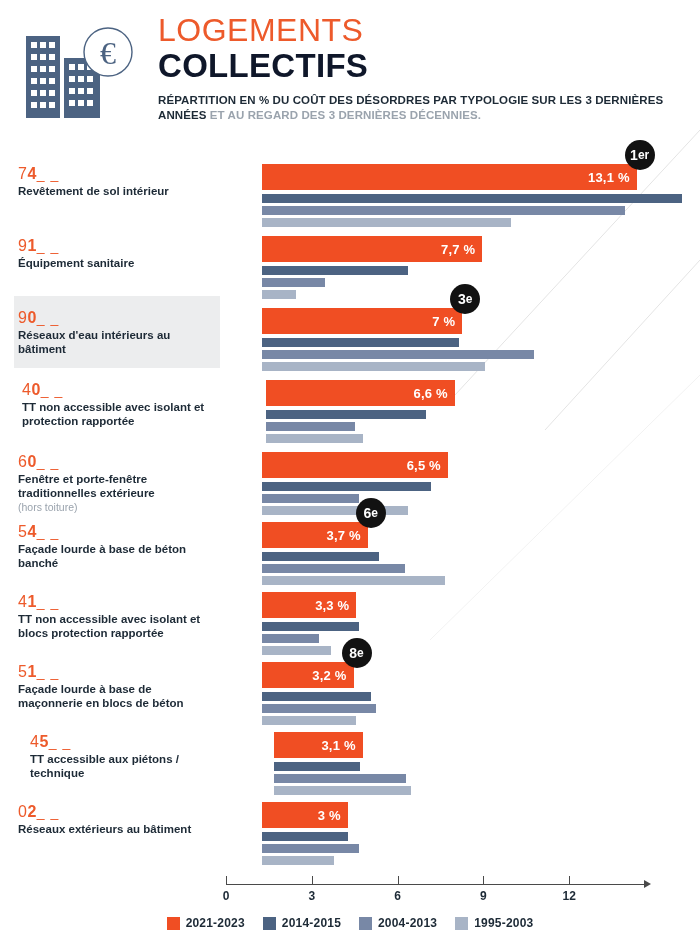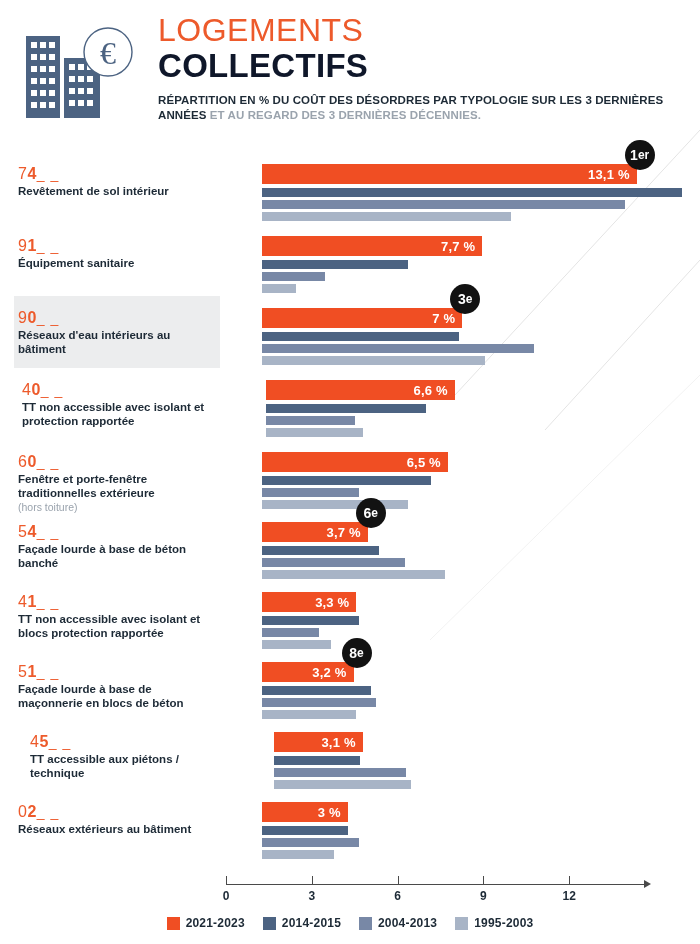--- a/index.html
+++ b/index.html
@@ -52,21 +52,21 @@
   .code .dashes { color: #ED5A2B; font-size: 14px; letter-spacing: 1px; }
   .lbl {
     margin-top: 2px; font-size: 11.5px; line-height: 1.25; color: #1d2a36;
     font-weight: 700; max-width: 200px;
     font-family: "Liberation Sans Narrow", "Liberation Sans", sans-serif;
   }
   .lbl-sub { font-size: 10.5px; color: #9aa3ad; font-weight: 400; line-height: 1.25; }
 
   .bars { position: relative; flex: 1; padding-top: 12px; }
   .bar-main {
-    height: 20px; background: #F04E23; position: relative;
+    height: 26px; background: #F04E23; position: relative;
     display: flex; align-items: center; justify-content: flex-end;
   }
   .bar-main .val {
     color: #ffffff; font-size: 13px; font-weight: 700; padding-right: 7px;
     letter-spacing: 0.2px; white-space: nowrap;
     font-family: "Liberation Sans Narrow", "Liberation Sans", sans-serif;
   }
   .bar-s2 { height: 9px; background: #4C6382; margin-top: 4px; }
   .bar-s3 { height: 9px; background: #7888A6; margin-top: 3px; }
   .bar-s4 { height: 9px; background: #A8B4C6; margin-top: 3px; }

